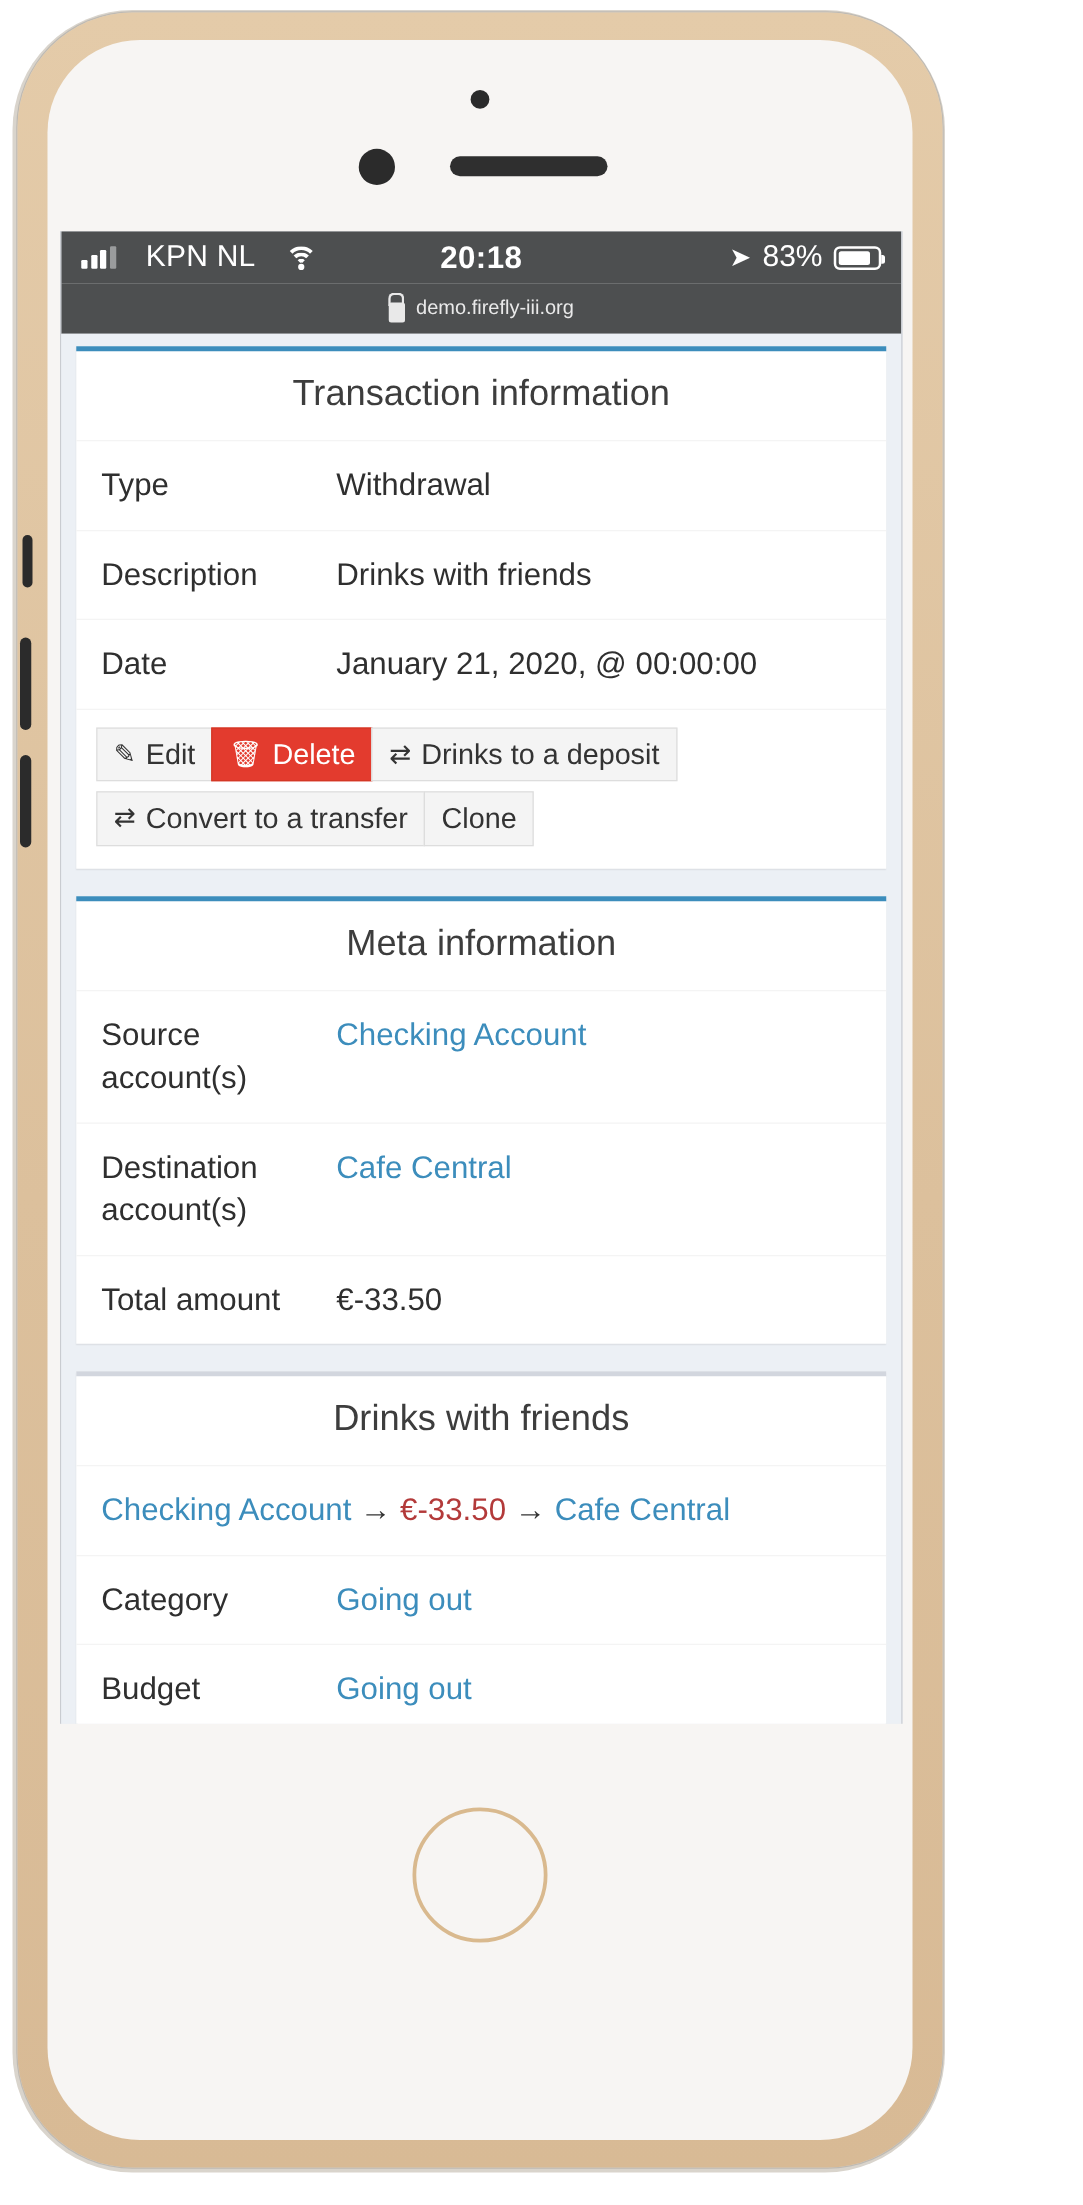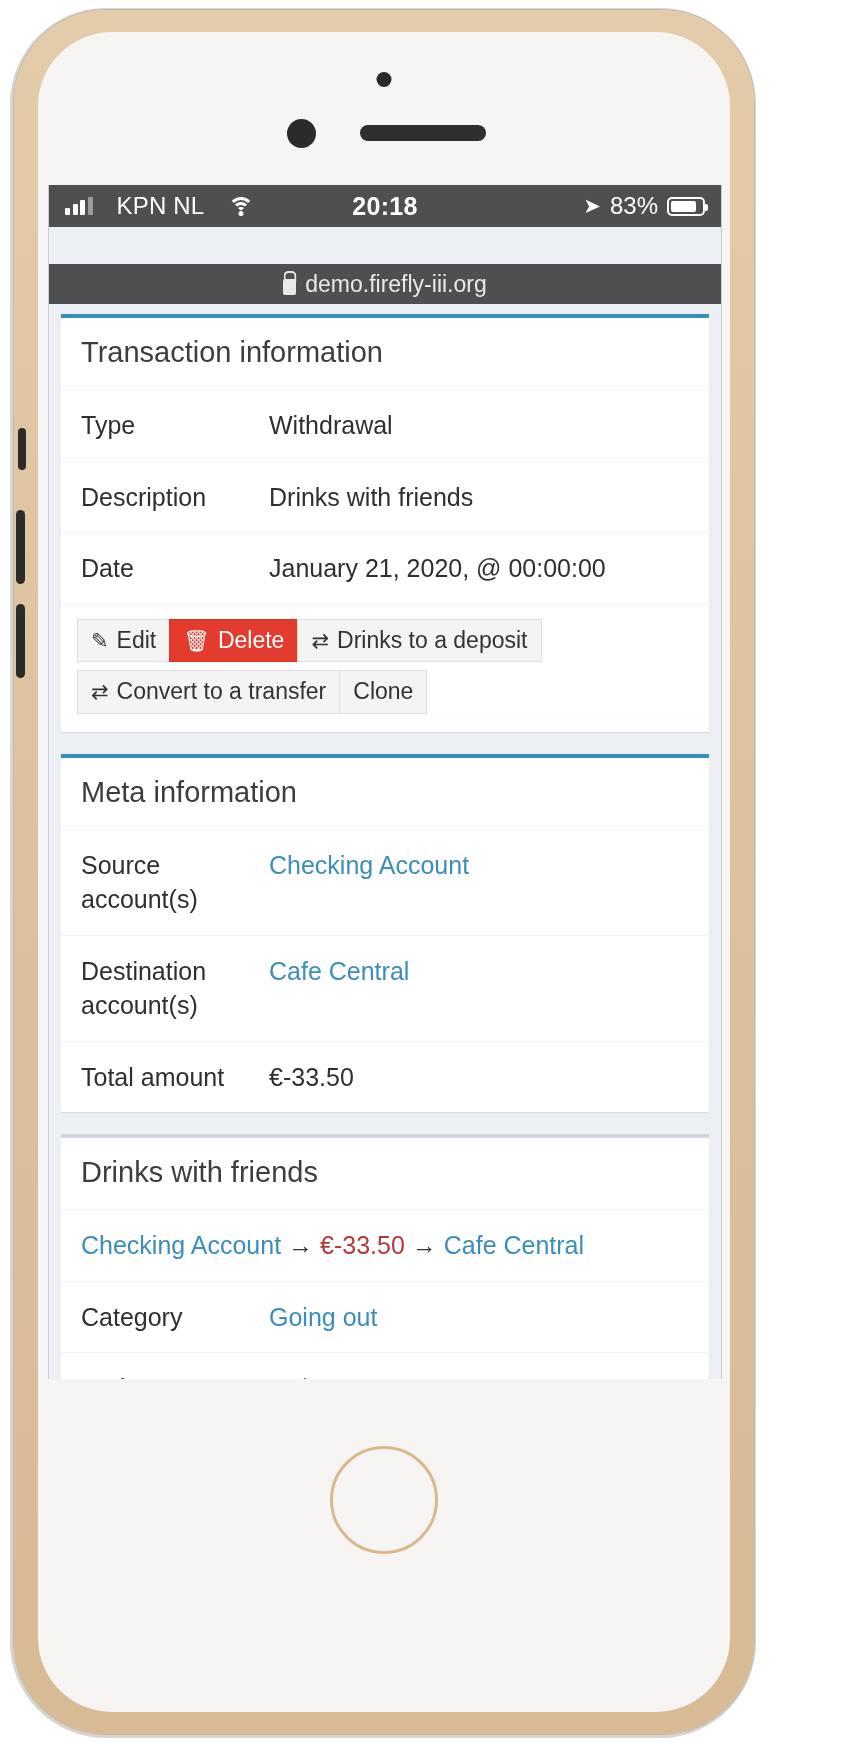--- a/index.html
+++ b/index.html
@@ -126,22 +126,21 @@
   }
   .battery i { display:block; height:100%; width: 83%; background:#fff; border-radius:2px; }
 
   
   .url-bar {
     height: 40px;
     background: #4d4f50;
     color: #e9e9e9;
     display: flex; align-items: center; justify-content: center;
     gap: 9px;
-    font-size: 23px;
-    margin-top: 37px;
+    font-size: 16px;
   }
   .lock-icon {
     width: 13px; height: 16px; position: relative; display:inline-block;
     background: #e9e9e9; border-radius: 2px; margin-top: 5px;
   }
   .lock-icon::before {
     content:''; position:absolute; left:50%; transform:translateX(-50%);
     top:-8px; width: 9px; height: 9px;
     border: 2.4px solid #e9e9e9; border-bottom: none;
     border-radius: 5px 5px 0 0;
@@ -157,20 +156,21 @@
   .card {
     background: #ffffff;
     border-top: 4px solid #3c8dbc;
     margin-bottom: 22px;
     box-shadow: 0 1px 1px rgba(0,0,0,.08);
   }
   .card.plain { border-top: 4px solid #d2d6de; }
   .card-header {
     padding: 18px 20px 20px 20px;
     border-bottom: 1px solid #f4f4f4;
+    text-align: center;
   }
   .card-title {
     font-size: 29px;
     color: #3d3d3d;
     font-weight: 400;
   }
   .row {
     display: flex;
     padding: 18px 20px;
     border-bottom: 1px solid #f4f4f4;

